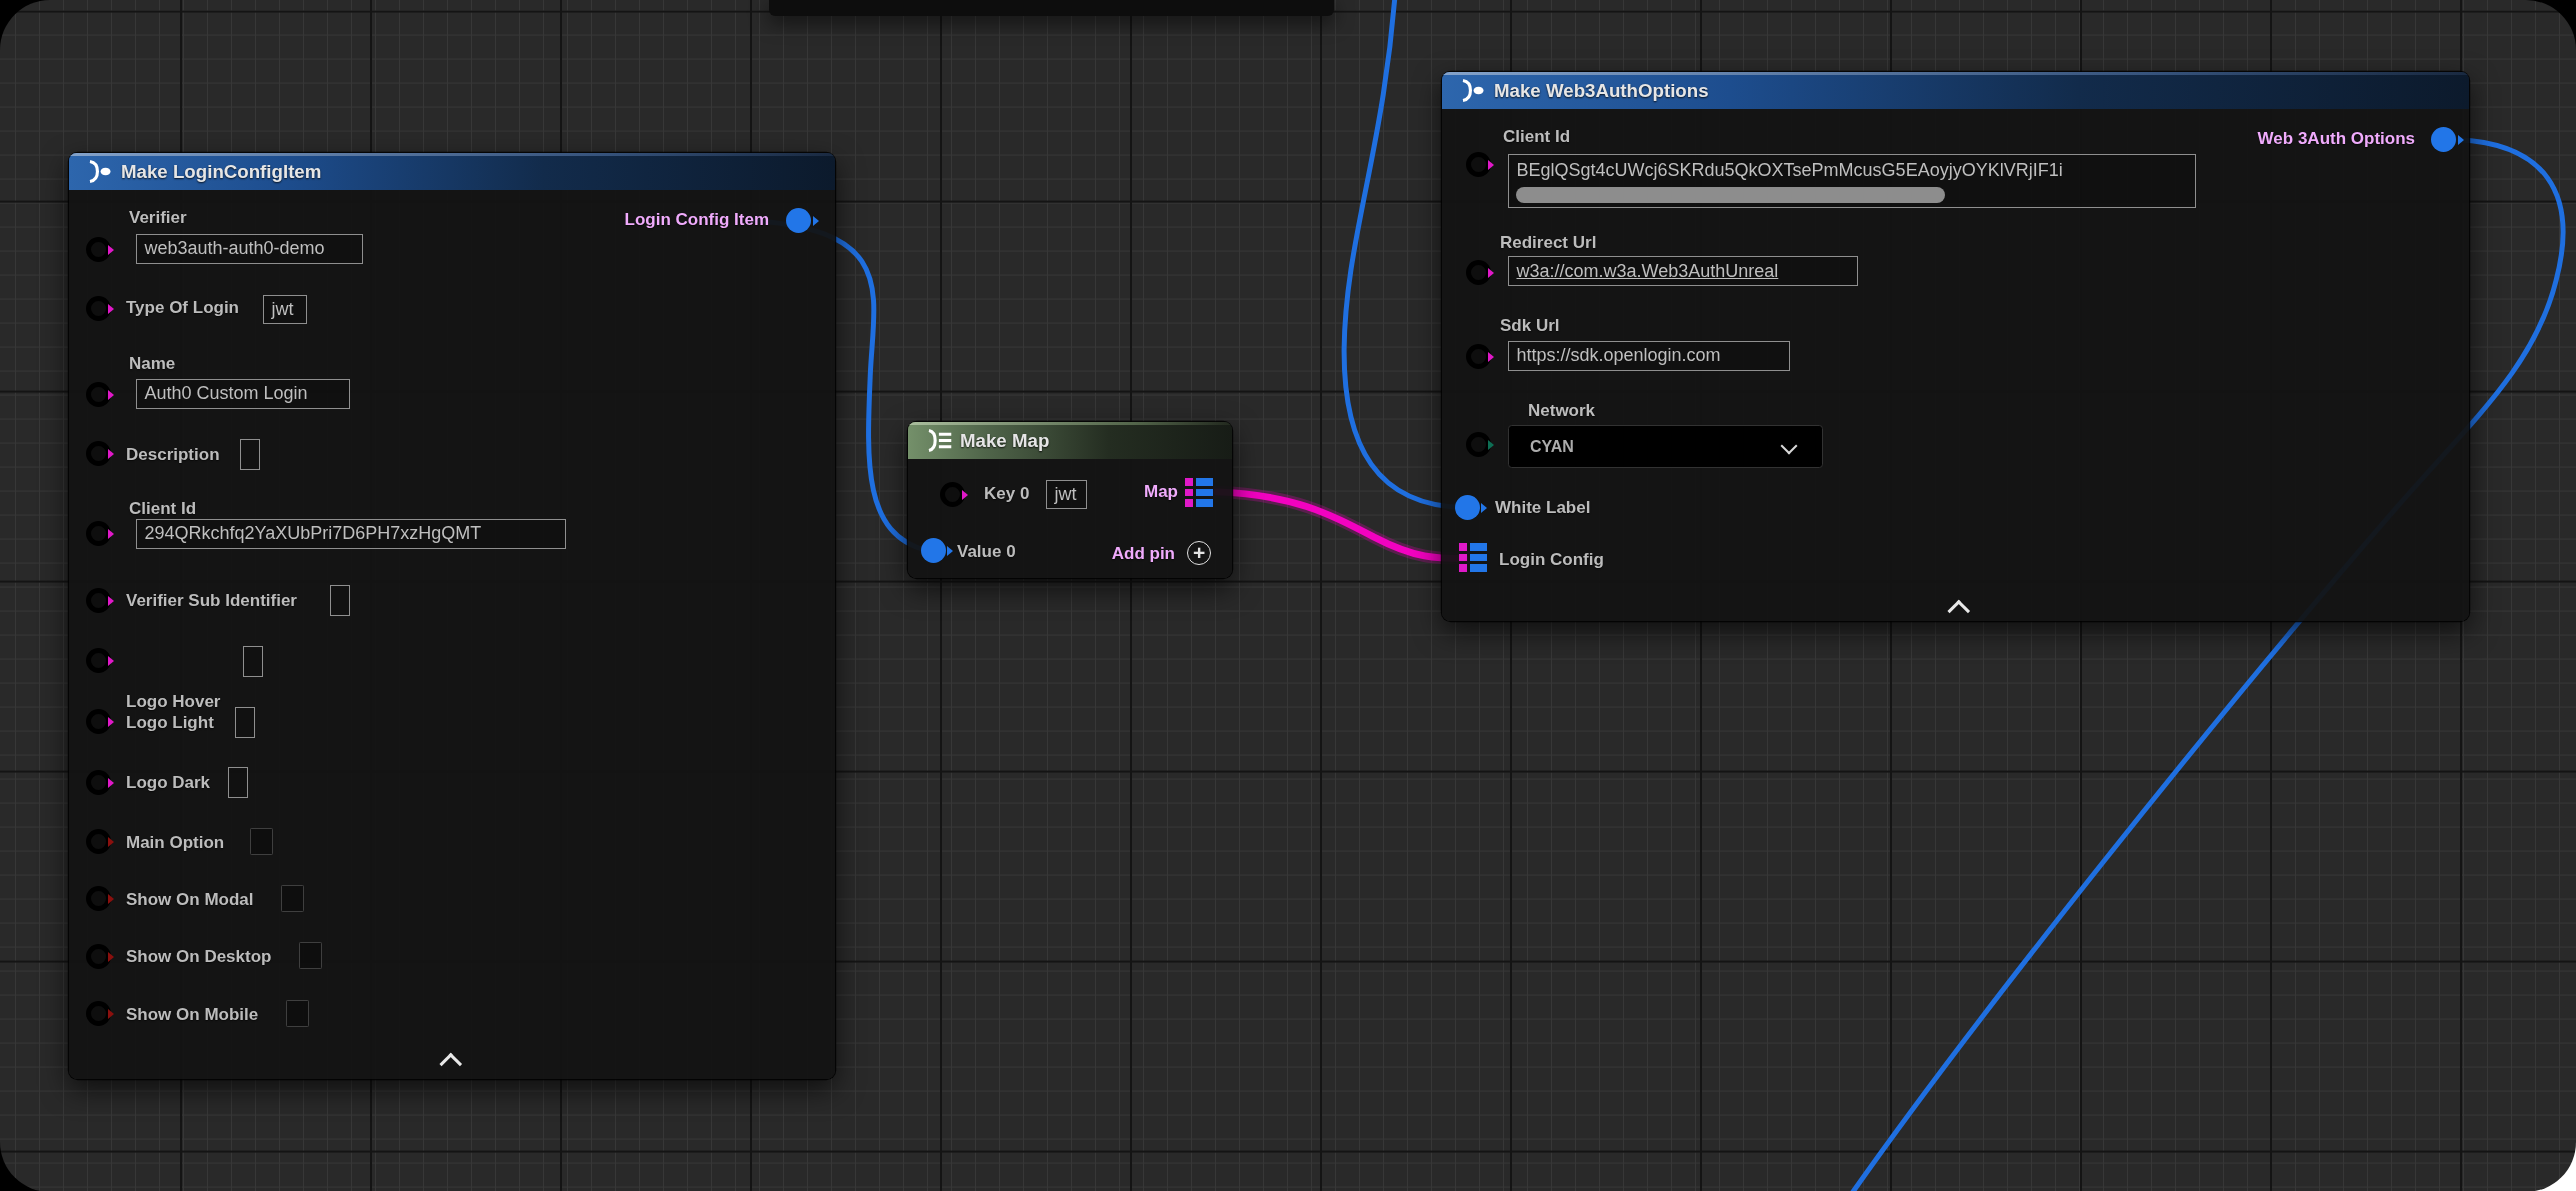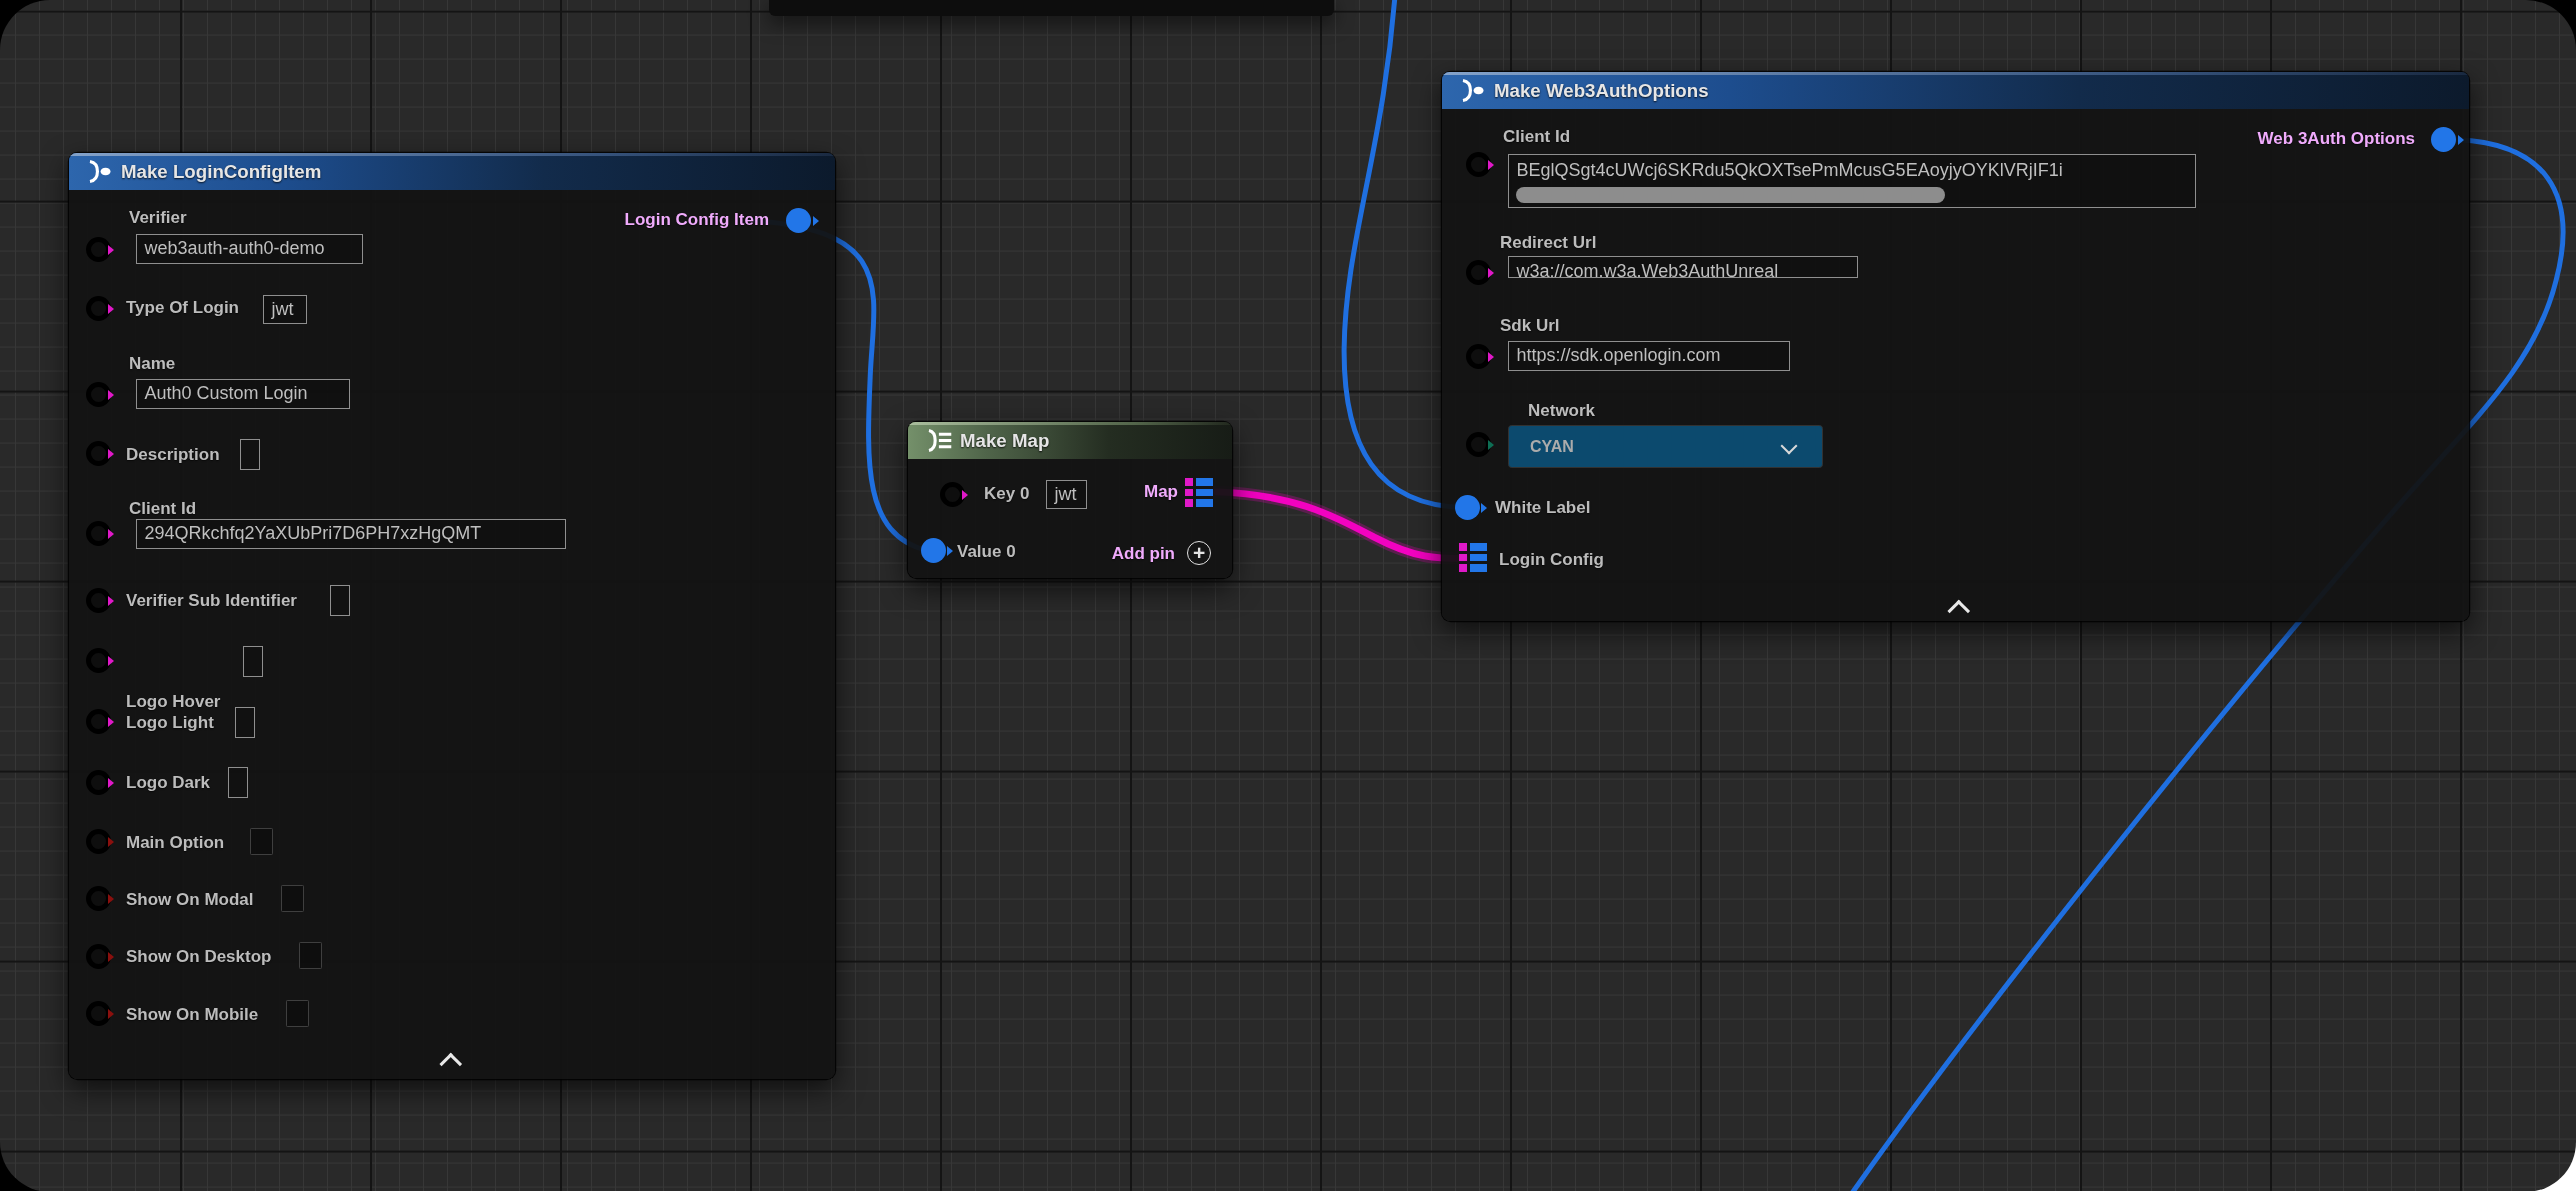--- a/index.html
+++ b/index.html
@@ -48,21 +48,21 @@
          overflow:hidden;box-sizing:border-box;}
   .ebox{position:absolute;width:17.5px;height:29px;border:1.2px solid #8f8f8f;background:rgba(0,0,0,.15);}
   .cb{position:absolute;width:21px;height:25px;border:1.9px solid #3f3f3f;background:rgba(0,0,0,.28);border-radius:1.2px;}
   .mapicon{position:absolute;display:grid;grid-template-columns:7.5px 17.5px;grid-auto-rows:7.5px;gap:3.1px;}
   .mapicon .k{background:#e019c8;}
   .mapicon .v{background:#2276e8;}
   .chev-up{position:absolute;width:12.5px;height:12.5px;border-left:3.1px solid #e8e8e8;border-top:3.1px solid #e8e8e8;
            transform:rotate(45deg);}
   .chev-dn{position:absolute;width:10px;height:10px;border-right:2.5px solid #d8d8d8;border-bottom:2.5px solid #d8d8d8;
            transform:rotate(45deg);}
-  .dropdown{position:absolute;background:#0c4a6e;border:1.2px solid #323232;border-radius:3.7px;box-sizing:border-box;
+  .dropdown{position:absolute;background:#000000;border:1.2px solid #323232;border-radius:3.7px;box-sizing:border-box;
             color:#ababab;font-size:16px;font-weight:700;}
   .addpin{position:absolute;width:22.4px;height:22.4px;border:1.9px solid #e2e2e2;border-radius:50%;
           color:#e2e2e2;font-size:21px;line-height:21px;text-align:center;font-weight:700;}
   .scrollbar{position:absolute;height:16px;background:#8d8d8d;border-radius:8px;}
   #offnode{position:absolute;left:769px;top:0;width:565px;height:16px;background:#0d0d0d;z-index:3;
            border-radius:0 0 6.2px 6.2px;box-shadow:0 6.2px 18.7px rgba(0,0,0,.6);}
 </style>
 </head>
 <body>
 
@@ -193,21 +193,21 @@
       <span class="lbl out" style="right:54px;top:57px;">Web 3Auth Options</span>
       <span class="pin filled c-struct" style="left:989px;top:55px;"></span>
 
       <span class="lbl" style="left:61px;top:55px;">Client Id</span>
       <span class="pin hollow c-string" style="left:24px;top:80px;"></span>
       <span class="field" style="left:66px;top:82px;width:688px;height:54px;line-height:31px;">BEglQSgt4cUWcj6SKRdu5QkOXTsePmMcusG5EAoyjyOYKlVRjIF1i</span>
       <span class="scrollbar" style="left:74px;top:115px;width:429px;"></span>
 
       <span class="lbl" style="left:58px;top:161px;">Redirect Url</span>
       <span class="pin hollow c-string" style="left:24px;top:188px;"></span>
-      <span class="field" style="left:66px;top:184px;width:350px;height:22px;line-height:29px;text-decoration:underline;">w3a://com.w3a.Web3AuthUnreal</span>
+      <span class="field" style="left:66px;top:184px;width:350px;height:30px;line-height:29px;text-decoration:underline;">w3a://com.w3a.Web3AuthUnreal</span>
 
       <span class="lbl" style="left:58px;top:244px;">Sdk Url</span>
       <span class="pin hollow c-string" style="left:24px;top:272px;"></span>
       <span class="field" style="left:66px;top:269px;width:282px;">https://sdk.openlogin.com</span>
 
       <span class="lbl" style="left:86px;top:329px;">Network</span>
       <span class="pin hollow c-enum" style="left:24px;top:360px;"></span>
       <span class="dropdown" style="left:66px;top:353px;width:315px;height:43px;line-height:41px;padding-left:21px;">
         <span>CYAN</span>
         <span class="chev-dn" style="right:27.4px;top:13.7px;"></span>

